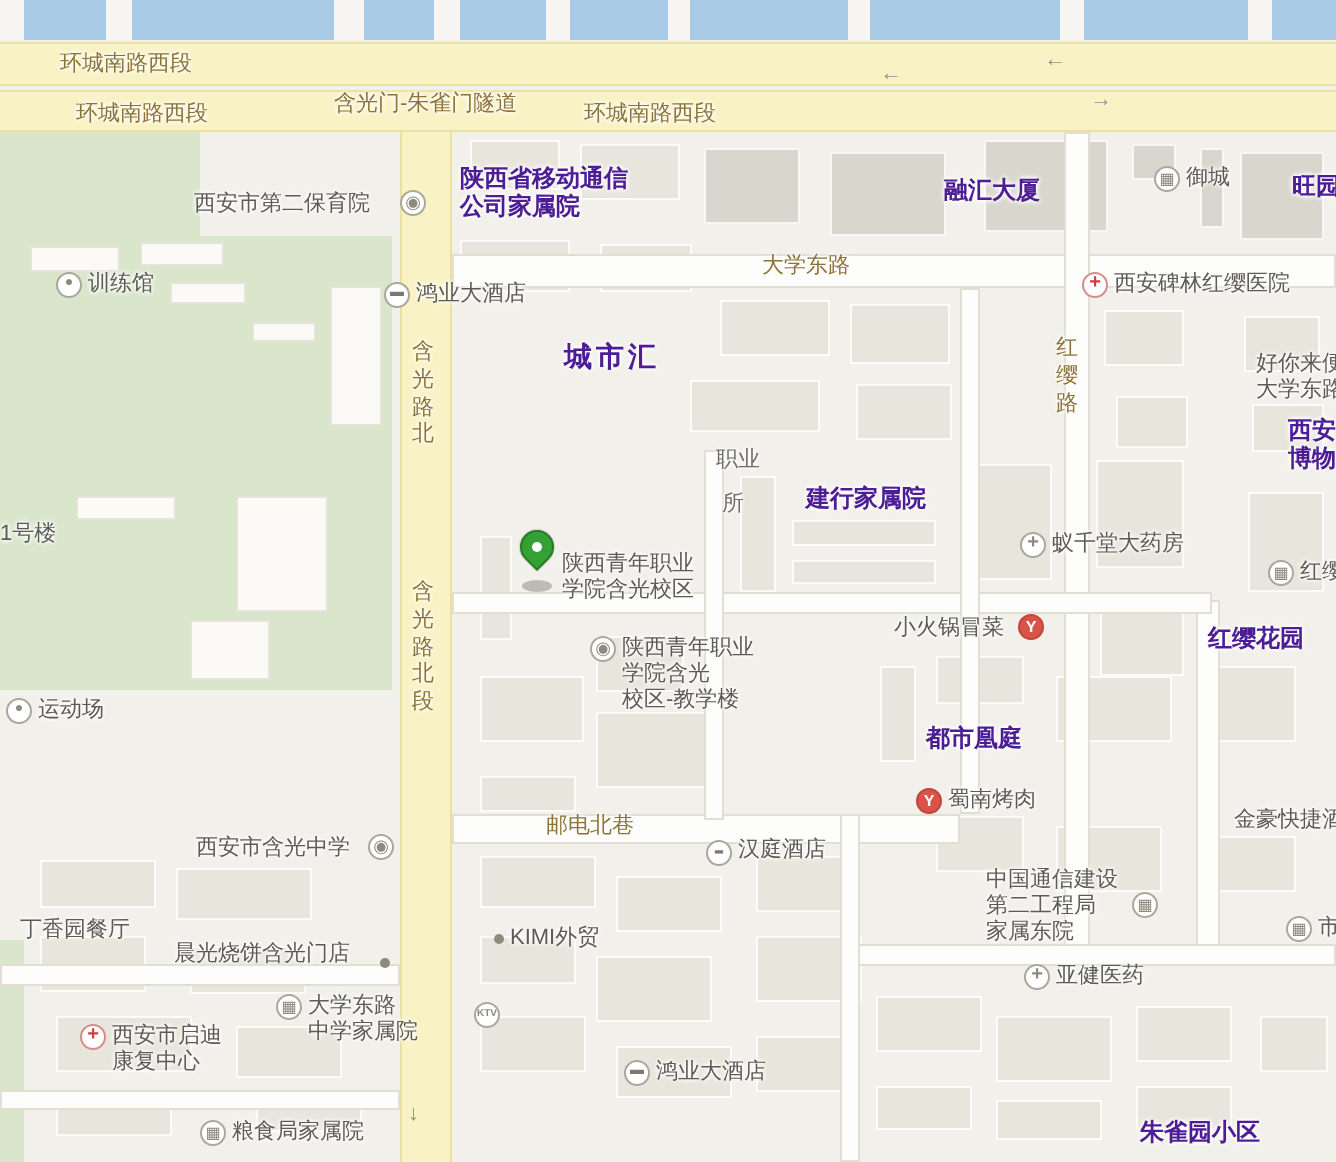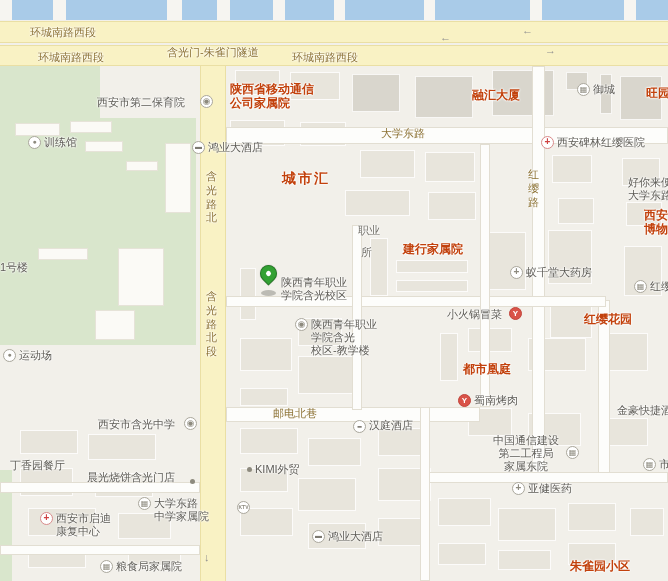--- a/index.html
+++ b/index.html
@@ -23,25 +23,25 @@
   #labels{position:absolute;inset:0;z-index:20;}
   .lbl{
     position:absolute;display:flex;gap:3px;align-items:flex-start;
     font-size:11px;color:#5d5b55;line-height:1.2;white-space:nowrap;
     text-shadow:0 0 2px #fff,0 0 2px #fff,0 0 3px #fff;
   }
   .lbl .txt div{pointer-events:none;}
   .lbl.road{color:#8d7335;}
   .lbl.roadv{color:#8d7335;}
   .lbl.roadv .txt{text-align:center;line-height:1.25;}
-  .lbl.area{font-weight:bold;color:#c2410c;font-size:12px;}
+  .lbl.area{font-weight:bold;color:#4c1d95;font-size:12px;}
   .lbl.big{font-size:14px;letter-spacing:2px;}
   .lbl.partial{color:#6f6d66;}
   .lbl.arrow{color:#8f8f8f;font-size:11px;text-shadow:none;}
-  .al-center{text-align:center;}
+  .al-center{text-align:left;}
   .ic{
     flex:0 0 auto;width:13px;height:13px;border-radius:50%;
     background:#fff;border:1px solid #aaa79c;color:#8d8a7e;
     font-size:8px;line-height:10px;text-align:center;font-weight:bold;
     text-shadow:none;overflow:hidden;
   }
   .ic-hospital{border-color:#d98b8b;color:#cf4141;font-size:10px;line-height:10px;}
   .ic-pharm{font-size:10px;line-height:10px;}
   .ic-rest{background:#d95348;border-color:#c2453c;color:#fff;font-size:8px;line-height:11px;}
   .ic-ktv{font-size:5px;line-height:11px;}
@@ -327,21 +327,21 @@
         </span>
       </div>
       <div class="lbl poi" style="left: 447px; top: 308px;">
         <span class="txt">
           <div>小火锅冒菜</div>
         </span>
       </div>
       <div class="lbl poi" style="left: 509px; top: 307px;">
         <span class="ic ic-rest">Y</span>
       </div>
-      <div class="lbl area" style="left: 568px; top: 312px; padding-left: 16px;">
+      <div class="lbl area" style="left: 588px; top: 312px; padding-left: 16px;">
         <span class="txt">
           <div>红缨花园</div>
         </span>
       </div>
       <div class="lbl poi" style="left: 295px; top: 318px;">
         <span class="ic ic-school">◉</span>
         <span class="txt">
           <div>陕西青年职业</div>
           <div>学院含光</div>
           <div>校区-教学楼</div>

